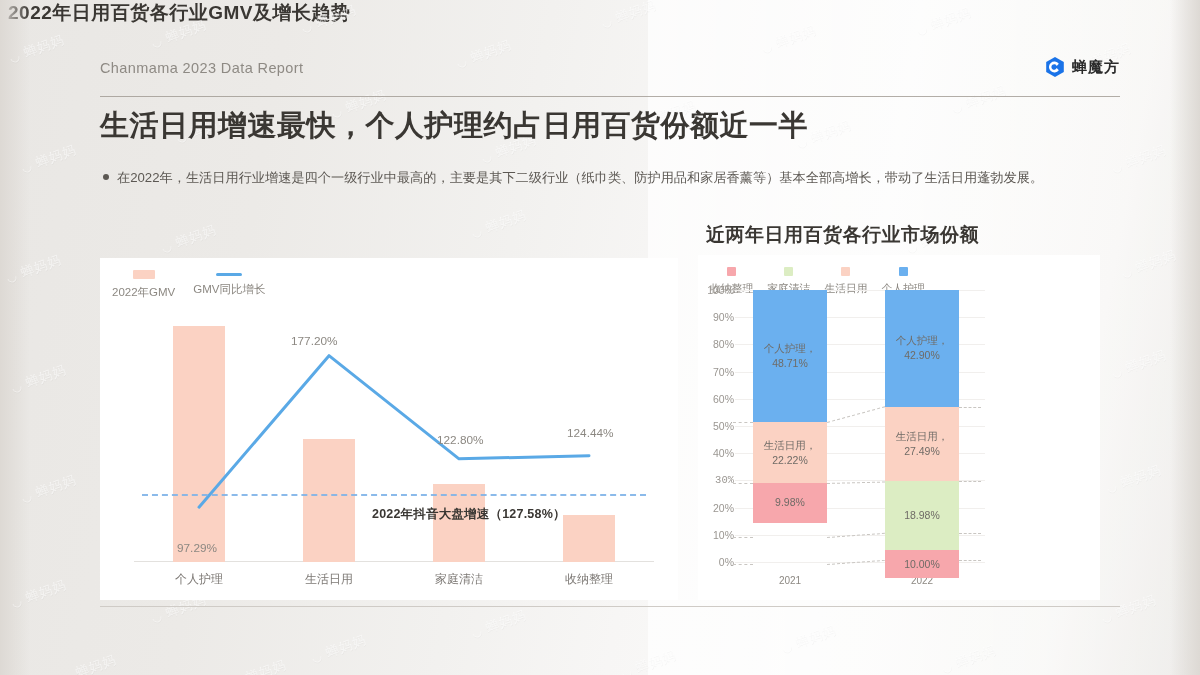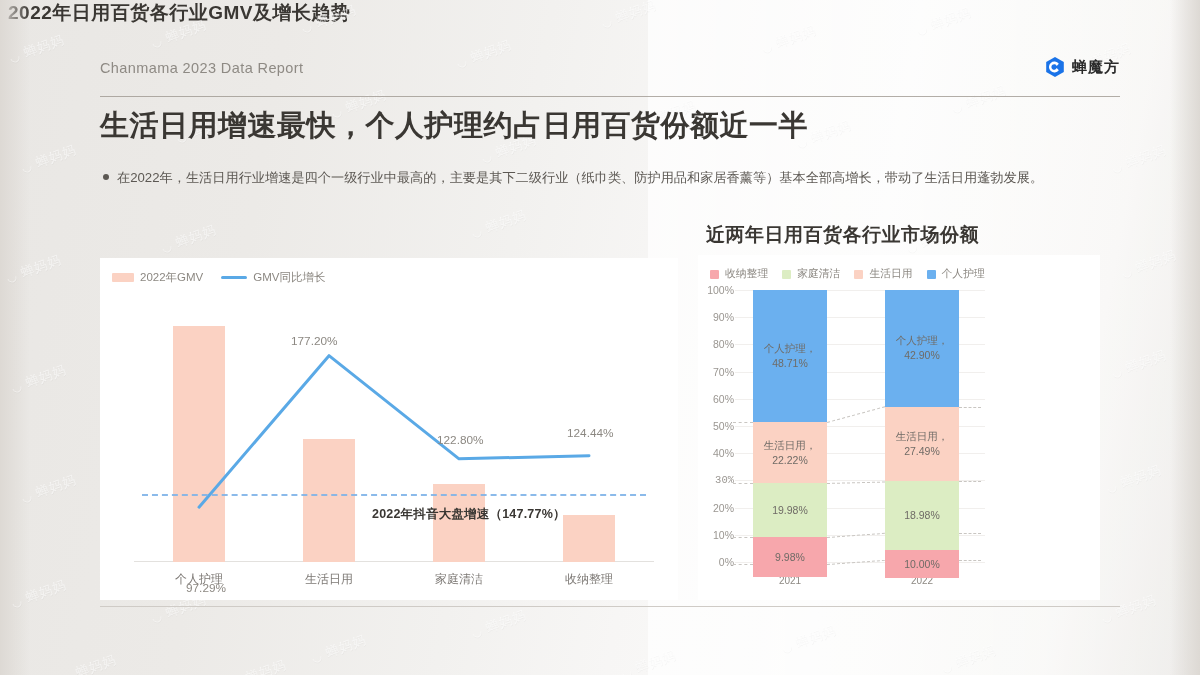--- a/index.html
+++ b/index.html
@@ -58,21 +58,21 @@
   .chart-title{
     font-size:19px;font-weight:700;color:#3a3733;letter-spacing:.5px;margin:0 0 8px 8px;
   }
   .left-card{position:absolute;left:100px;top:258px;width:578px;height:342px;background:#fff;}
   .right-panel{position:absolute;left:698px;top:222px;width:402px;height:378px;}
   .right-card{position:absolute;left:698px;top:255px;width:402px;height:345px;background:#fff;}
 
   
   .legend{position:absolute;display:flex;align-items:center;gap:10px;font-size:11.5px;color:#8c8882;}
   .legend-left{left:112px;top:270px;gap:18px;}
-  .lg-item{display:flex;align-items:center;gap:6px;}
+  .lg-item{display:flex;align-items:center;gap:6px;flex-direction:column;}
   .lg-swatch{width:22px;height:9px;border-radius:1px;display:block;}
   .lg-line{width:26px;height:3px;border-radius:2px;display:block;}
 
   
   .plot-left{position:absolute;left:134px;top:292px;width:520px;height:270px;}
   .axis-x{position:absolute;left:0;right:0;bottom:0;height:1px;background:#e3e1de;}
   .bar{position:absolute;bottom:0;background:#fbd2c3;width:52px;}
   .bar-lbl{
     position:absolute;bottom:-26px;width:110px;text-align:center;font-size:12px;color:#7d7975;
   }
@@ -189,26 +189,26 @@
       <div class="bar-lbl" style="left: 10px;">个人护理</div>
       <div class="bar" style="left: 169px; height: 122.72px; background: rgb(251, 210, 195);"></div>
       <div class="bar-lbl" style="left: 140px;">生活日用</div>
       <div class="bar" style="left: 299px; height: 77.88px; background: rgb(251, 210, 195);"></div>
       <div class="bar-lbl" style="left: 270px;">家庭清洁</div>
       <div class="bar" style="left: 429px; height: 47.2px; background: rgb(251, 210, 195);"></div>
       <div class="bar-lbl" style="left: 400px;">收纳整理</div>
       <svg width="520" height="270" style="position: absolute; left: 0px; top: 0px;">
         <path d="M 65 215.20862068965516 L 195 63.655172413793125 L 325 166.82758620689657 L 455 163.71724137931034" fill="none" stroke="#5aa9e6" stroke-width="3" stroke-linejoin="round" stroke-linecap="round"></path>
       </svg>
-      <div class="pt-lbl" style="left: 52px; top: 249.209px; margin-top: 40px;">97.29%</div>
+      <div class="pt-lbl" style="left: 43px; top: 249.209px;">97.29%</div>
       <div class="pt-lbl" style="left: 157px; top: 41.6552px;">177.20%</div>
       <div class="pt-lbl" style="left: 303px; top: 140.828px;">122.80%</div>
       <div class="pt-lbl" style="left: 433px; top: 133.717px;">124.44%</div>
       <div class="dash-line" style="top: 202.028px;"></div>
-      <div class="dash-note" style="left: 238px; top: 214.028px;">2022年抖音大盘增速（147.77%）</div>
+      <div class="dash-note" style="left: 238px; top: 214.028px;">2022年抖音大盘增速（127.58%）</div>
     </div>
 
   <div class="right-panel">
     <div class="chart-title">近两年日用百货各行业市场份额</div>
   </div>
   <div class="right-card"></div>
 
   <div class="legend legend-right" id="legend-right">
       <span class="lg-item">
         <span class="lg-box" style="background: rgb(247, 167, 172);"></span>
@@ -256,23 +256,20 @@
       <div class="xcat" style="left: -5px;">2021</div>
       <div class="stack" style="left: 18px; height: 272px;">
         <div class="seg" style="height: 132.491px; background: rgb(107, 176, 239);">
           <div>个人护理，</div>
           <div>48.71%</div>
         </div>
         <div class="seg" style="height: 60.4384px; background: rgb(251, 210, 195);">
           <div>生活日用，</div>
           <div>22.22%</div>
         </div>
-        <div class="seg" style="height: 54.3456px; background: rgb(220, 237, 195);">
-          <div>19.98%</div>
-        </div>
         <div class="seg" style="height: 40px; background: rgb(247, 167, 172);">
           <div>9.98%</div>
         </div>
       </div>
       <div class="xcat" style="left: 127px;">2022</div>
       <div class="stack" style="left: 150px; height: 272px;">
         <div class="seg" style="height: 116.688px; background: rgb(107, 176, 239);">
           <div>个人护理，</div>
           <div>42.90%</div>
         </div>

